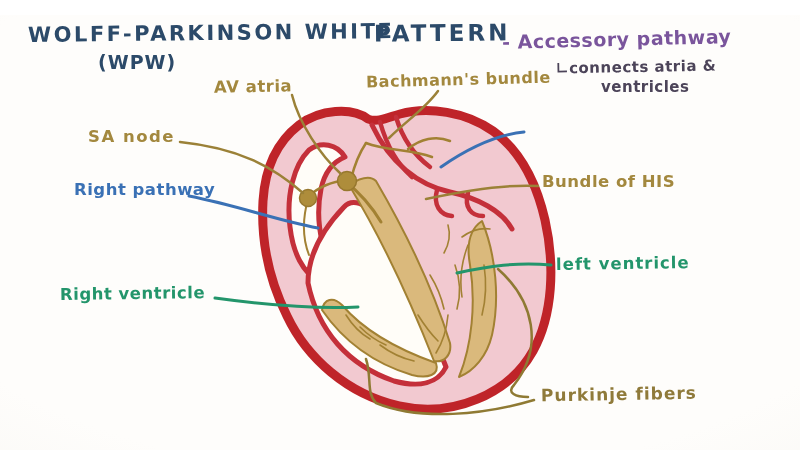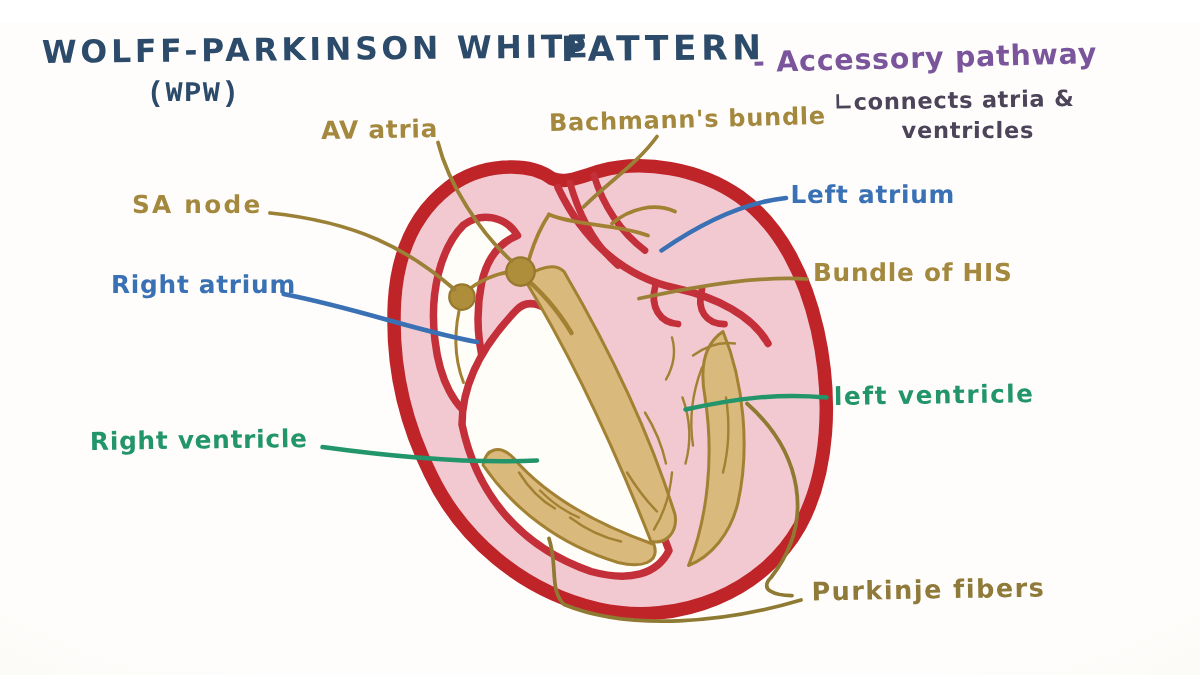--- a/index.html
+++ b/index.html
@@ -20,21 +20,21 @@
     line-height:1;
   }
   .navy{color:#2c4a69;}
   .purple{color:#7a559c;}
   .slate{color:#4c4459;}
   .tan{color:#a3883e;}
   .olive{color:#8f7a3a;}
   .blue{color:#3a71b5;}
   .green{color:#23956b;}
   .t-main{left:28px;top:8px;font-size:21px;letter-spacing:2.5px;transform:rotate(-.6deg);}
-  .t-abbr{left:98px;top:38px;font-size:19px;letter-spacing:1px;font-family:Liberation Mono, monospace;}
+  .t-abbr{left:98px;top:38px;font-size:19px;letter-spacing:1px;}
   .t-pattern{left:374px;top:7px;font-size:23px;letter-spacing:3px;transform:rotate(-.5deg);}
   .t-sub{left:502px;top:15px;font-size:19px;transform:rotate(-1.5deg);letter-spacing:.5px;}
   .t-note1{left:556px;top:45px;font-size:15px;transform:rotate(-1deg);}
   .t-note2{left:601px;top:65px;font-size:15px;}
   .l-bach{left:366px;top:57px;font-size:16px;transform:rotate(-1.5deg);}
   .l-av{left:214px;top:64px;font-size:16.5px;transform:rotate(-1deg);}
   .l-sa{left:88px;top:114px;font-size:16.5px;letter-spacing:1.5px;text-align:center;}
   .l-la{left:527px;top:107px;font-size:16.5px;}
   .l-ra{left:74px;top:167px;font-size:16.5px;}
   .l-his{left:542px;top:159px;font-size:16.5px;}
@@ -115,20 +115,19 @@
   <div class="lbl navy t-main">WOLFF-PARKINSON WHITE</div>
   <div class="lbl navy t-abbr">(WPW)</div>
   <div class="lbl navy t-pattern">PATTERN</div>
   <div class="lbl purple t-sub">- Accessory pathway</div>
   <div class="lbl slate t-note1">∟connects atria &amp;</div>
   <div class="lbl slate t-note2">ventricles</div>
 
   <div class="lbl tan l-bach">Bachmann's bundle</div>
   <div class="lbl tan l-av">AV atria</div>
   <div class="lbl tan l-sa">SA node</div>
-  <div class="lbl blue l-la">Left atrium</div>
-  <div class="lbl blue l-ra">Right atrium</div>
+  <div class="lbl blue l-ra">Right pathway</div>
   <div class="lbl tan l-his">Bundle of HIS</div>
   <div class="lbl green l-lv">left ventricle</div>
   <div class="lbl green l-rv">Right ventricle</div>
   <div class="lbl olive l-pf">Purkinje fibers</div>
 
 </div>
 
 </body></html>

